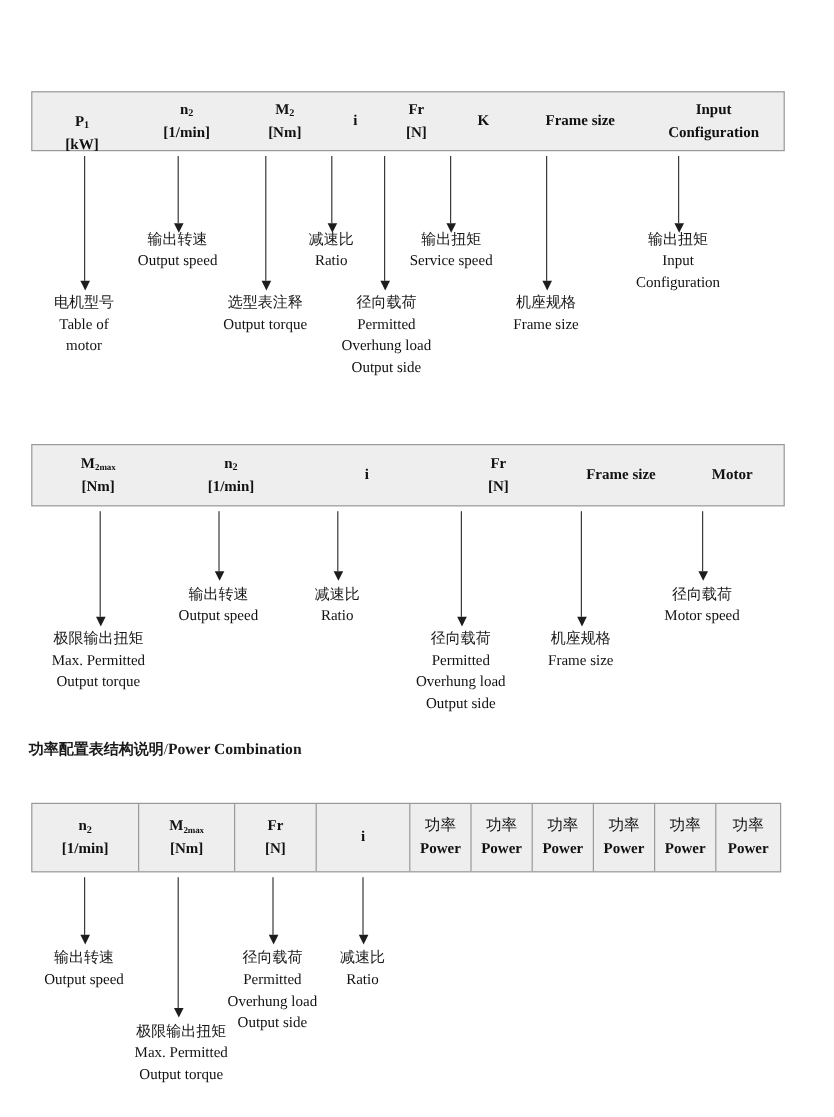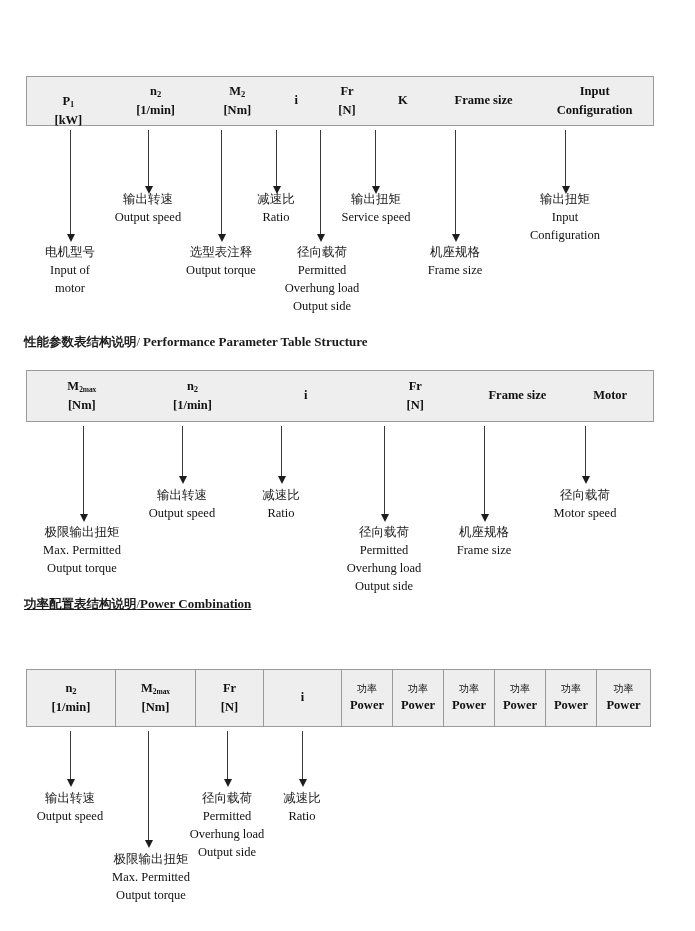--- a/index.html
+++ b/index.html
@@ -71,21 +71,21 @@
     font-weight: bold;
     font-size: 12.5px;
     line-height: 1.55;
     color: #111;
   }
   .tbl.gridded .cell + .cell { border-left: 1px solid #9a9a9a; }
   .cell .ln { display: block; white-space: nowrap; }
   .cell .ln.cn {
     font-family: Liberation Serif, serif;
     font-weight: normal;
-    font-size: 10px;
+    font-size: 13px;
   }
   .cell sub {
     font-size: 8.5px;
     vertical-align: baseline;
     position: relative;
     top: 2.5px;
     font-weight: bold;
   }
   .cell sub.tiny { font-size: 7.5px; letter-spacing: -0.1px; }
 
@@ -217,41 +217,38 @@
     <span class="en">Service speed</span>
   </div>
   <div class="anno" style="left:565px; top:190px;">
     <span class="cn">输出扭矩</span>
     <span class="en">Input</span>
     <span class="en">Configuration</span>
   </div>
 
   <div class="anno" style="left:70px; top:243px;">
     <span class="cn">电机型号</span>
-    <span class="en">Input of</span>
+    <span class="en">Table of</span>
     <span class="en">motor</span>
   </div>
   <div class="anno" style="left:221px; top:243px;">
     <span class="cn">选型表注释</span>
     <span class="en">Output torque</span>
   </div>
   <div class="anno" style="left:322px; top:243px;">
     <span class="cn">径向载荷</span>
     <span class="en">Permitted</span>
     <span class="en">Overhung load</span>
     <span class="en">Output side</span>
   </div>
   <div class="anno" style="left:455px; top:243px;">
     <span class="cn">机座规格</span>
     <span class="en">Frame size</span>
   </div>
 
-  <div class="sub-title" style="left:24px; top:334px;">
-    <span class="cn">性能参数表结构说明</span><span class="sep">/</span> <span class="en">Performance Parameter Table Structure</span>
-  </div>
 
   <div class="tbl plain" style="left:26px; top:370px; width:628px; height:52px;">
     <div class="cell" style="width:110px;">
       <span class="ln">M<sub class="tiny">2max</sub></span>
       <span class="ln">[Nm]</span>
     </div>
     <div class="cell" style="width:112px;">
       <span class="ln">n<sub>2</sub></span>
       <span class="ln">[1/min]</span>
     </div>
@@ -317,21 +314,21 @@
     <span class="cn">径向载荷</span>
     <span class="en">Permitted</span>
     <span class="en">Overhung load</span>
     <span class="en">Output side</span>
   </div>
   <div class="anno" style="left:484px; top:523px;">
     <span class="cn">机座规格</span>
     <span class="en">Frame size</span>
   </div>
 
-  <div class="sub-title" style="left:24px; top:596px;text-decoration:underline;">
+  <div class="sub-title" style="left:24px; top:616px;">
     <span class="cn">功率配置表结构说明</span><span class="sep">/</span><span class="en">Power Combination</span>
   </div>
 
   <div class="tbl gridded" style="left:26px; top:669px; width:625px; height:58px;">
     <div class="cell" style="width:88px;">
       <span class="ln">n<sub>2</sub></span>
       <span class="ln">[1/min]</span>
     </div>
     <div class="cell" style="width:80px;">
       <span class="ln">M<sub class="tiny">2max</sub></span>

